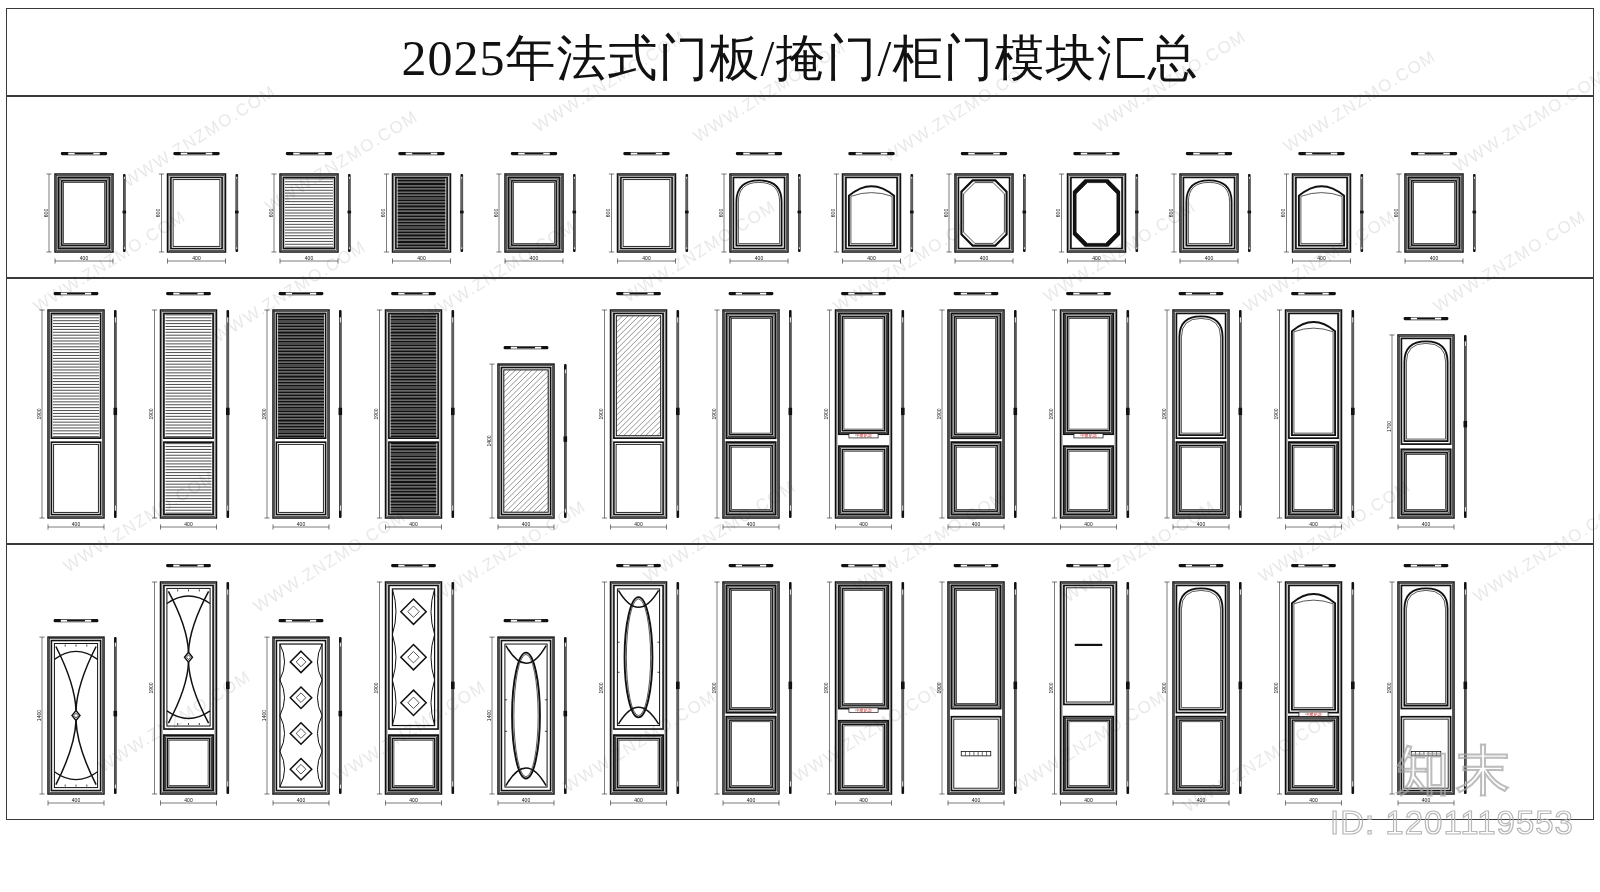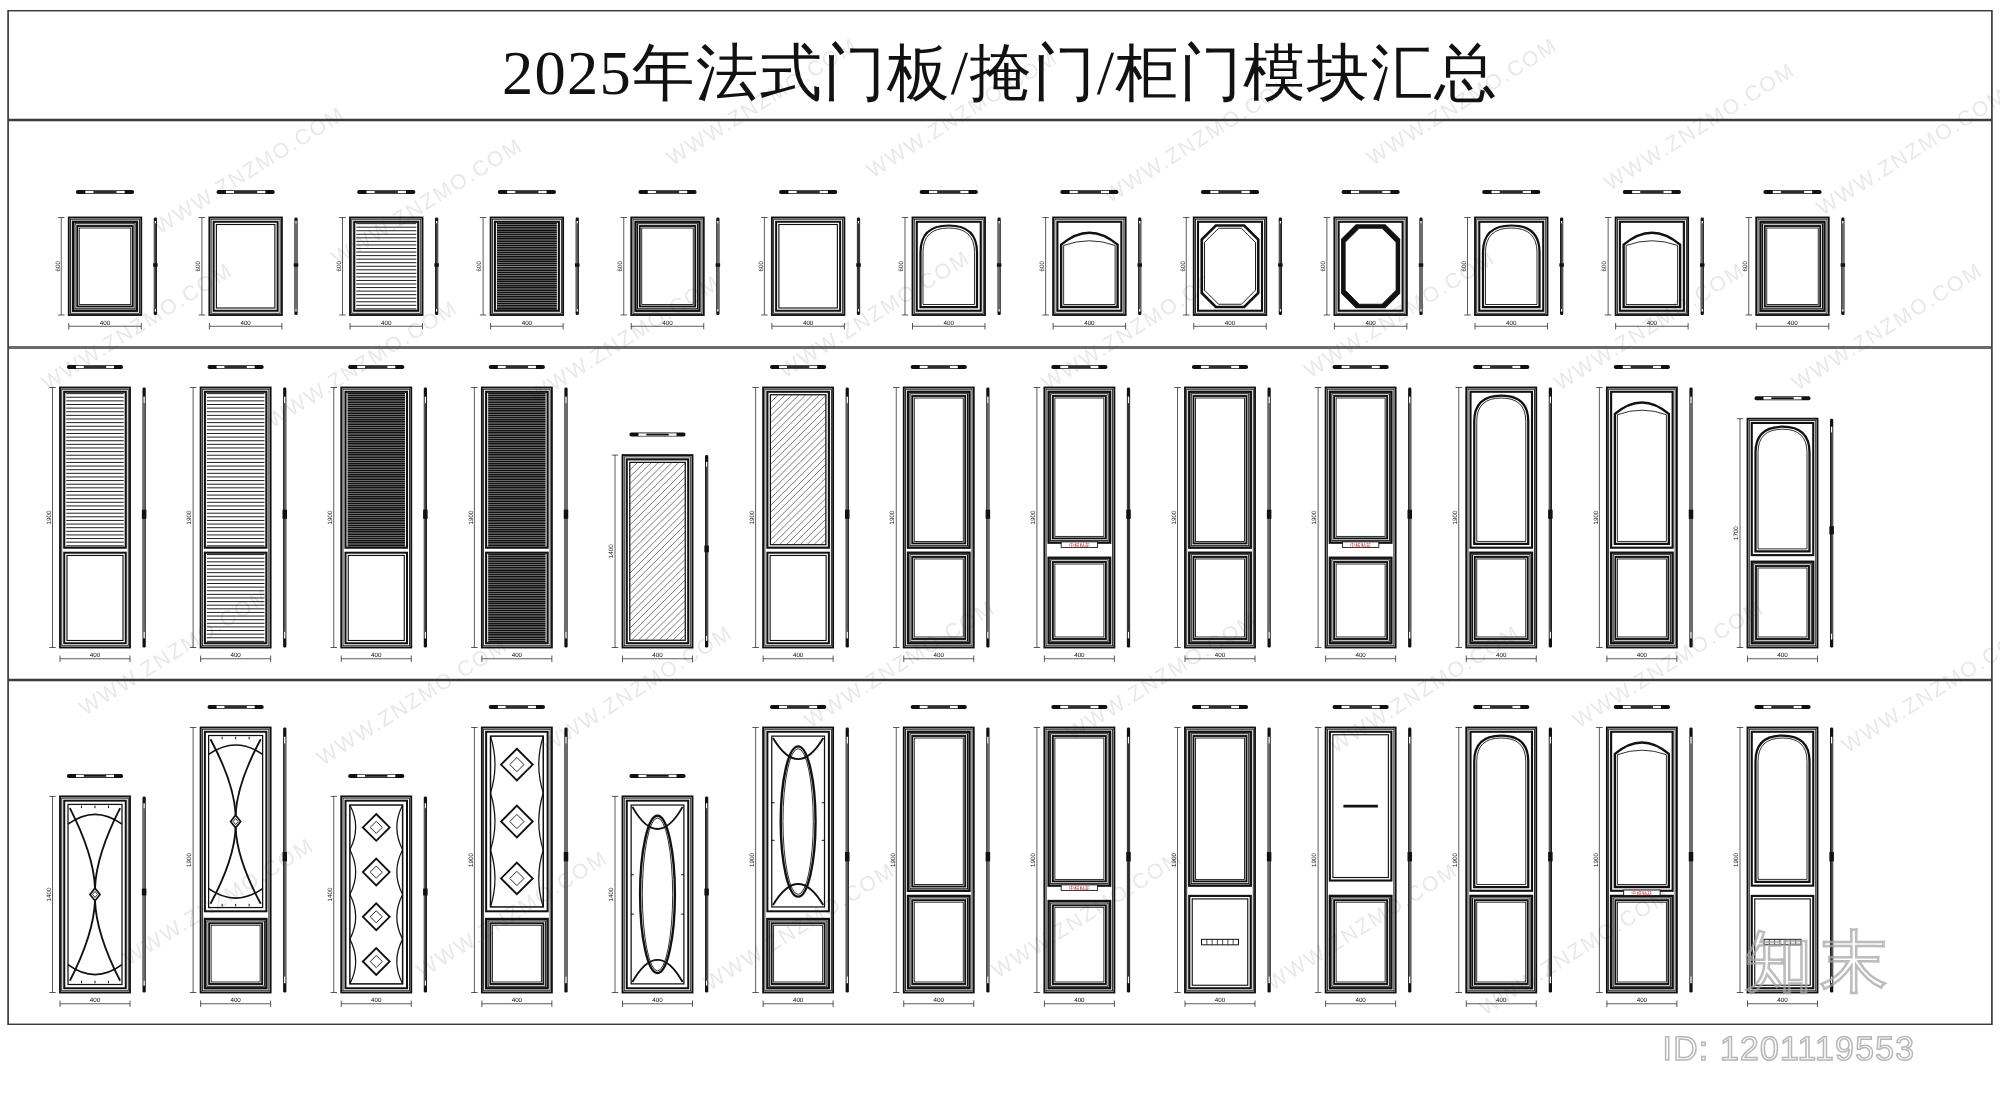--- a/index.html
+++ b/index.html
@@ -64,23 +64,23 @@
     font-size: 54px;
     line-height: 56px;
     letter-spacing: 6px;
     color: transparent;
     -webkit-text-stroke: 2px rgba(165,165,165,0.75);
     white-space: nowrap;
     user-select: none;
   }
   #id-label {
     position: absolute;
-    left: 1330px; top: 824px;
+    left: 1330px; top: 804px;
     font-family: "Liberation Sans", sans-serif;
-    font-size: 27px;
+    font-size: 33px;
     letter-spacing: 1px;
     color: transparent;
     -webkit-text-stroke: 1.2px rgba(170,170,170,0.85);
     white-space: nowrap;
     user-select: none;
   }
 
   
   text.dim {
     font-family: "Liberation Sans", sans-serif;

